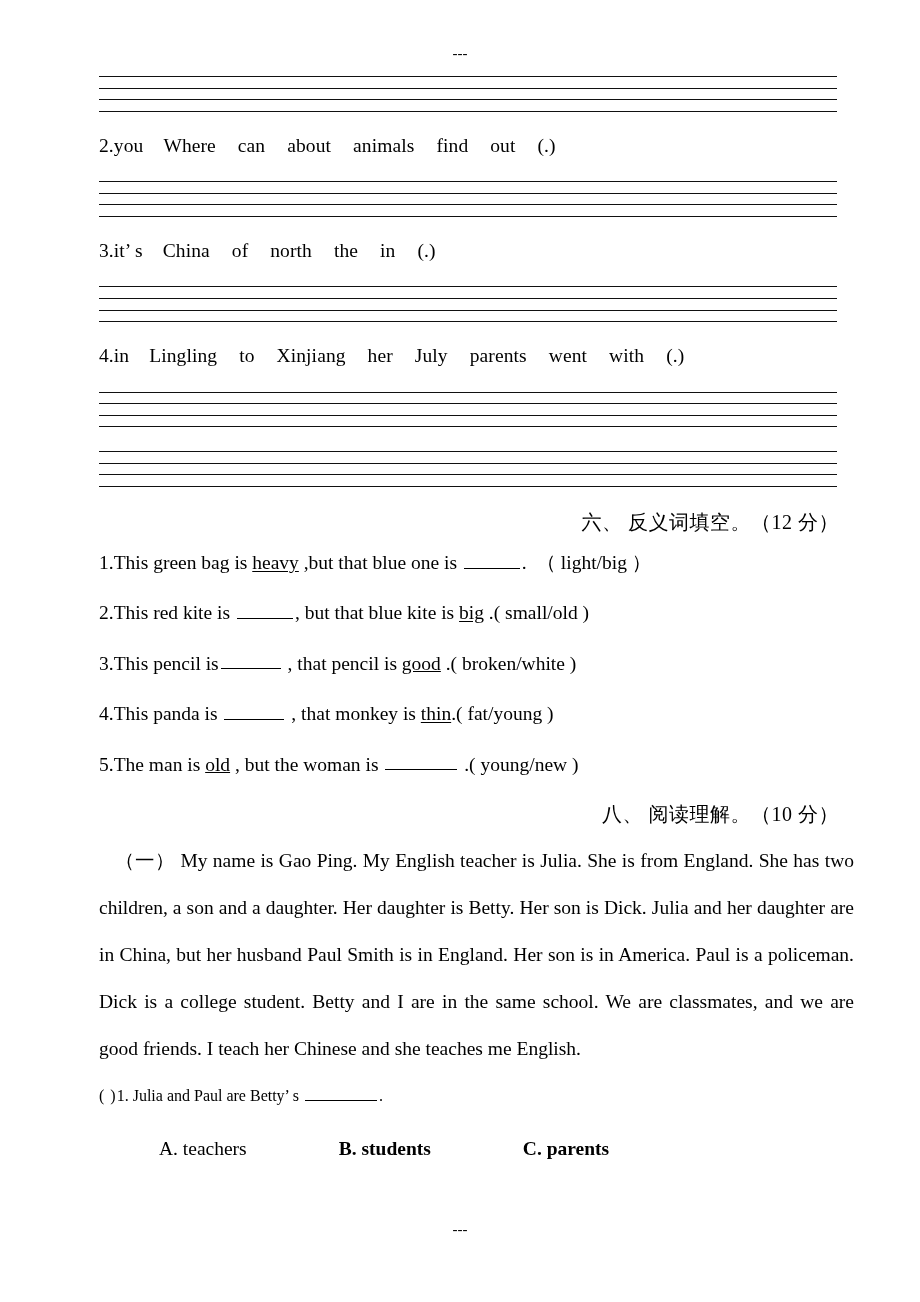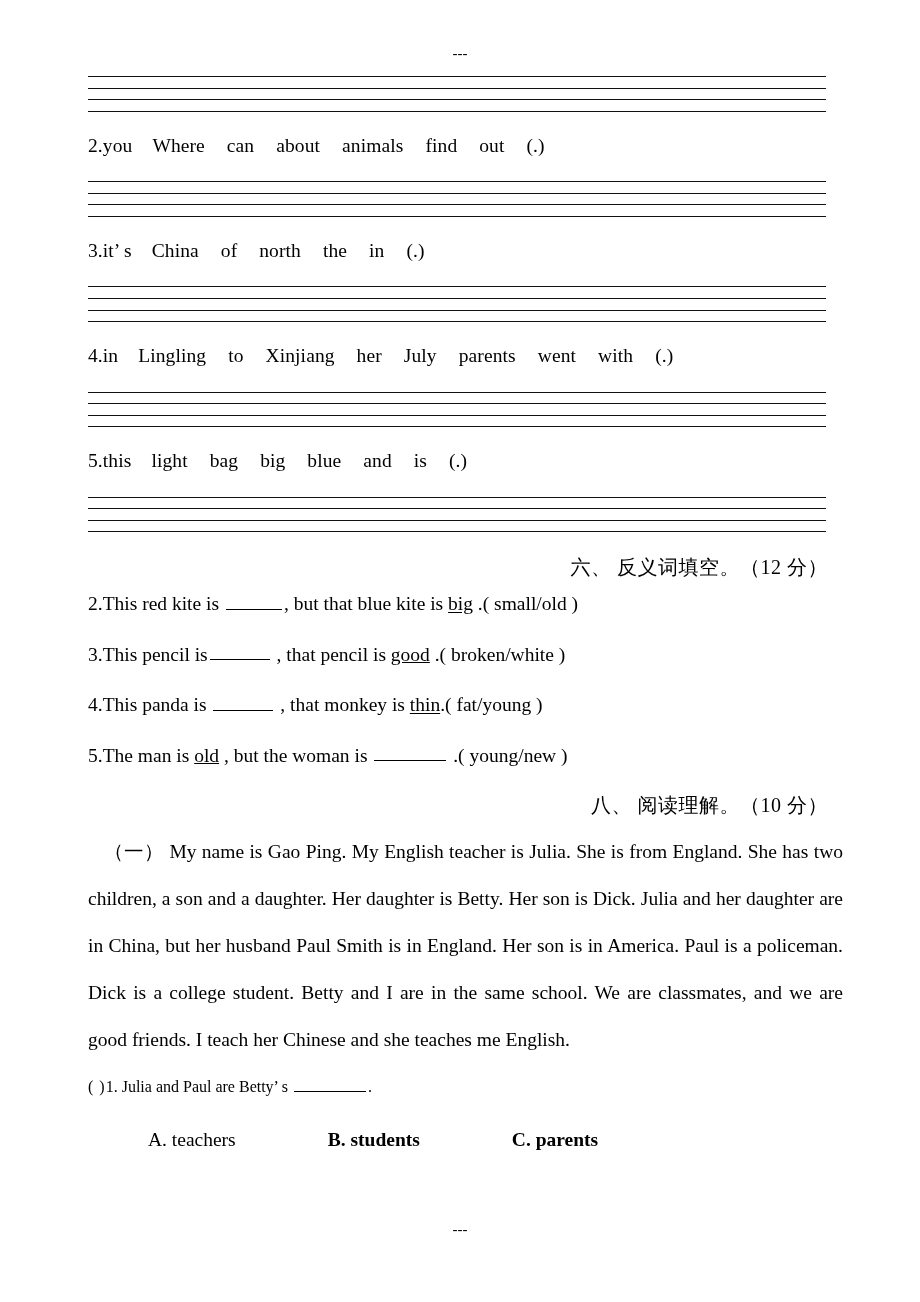--- a/index.html
+++ b/index.html
@@ -31,21 +31,21 @@
     font-size: 15px;
     letter-spacing: 0px;
     color: #000000;
     line-height: 1;
   }
   .page-mark.header { top: 46px; }
   .page-mark.footer { top: 1222px; }
 
   .content {
     position: absolute;
-    left: 88px;
+    left: 99px;
     top: 0;
     width: 740px;
   }
 
   
   .rule-group {
     width: 738px;
     margin: 9px 0 11px 0;
   }
   .rule-group .rule {
@@ -167,32 +167,32 @@
     <div class="scrambled" style="margin-top:22px;">
       <span class="num">4.</span><span class="w tight">in</span><span class="w">Lingling</span><span class="w">to</span><span class="w">Xinjiang</span><span class="w">her</span><span class="w">July</span><span class="w">parents</span><span class="w">went</span><span class="w">with</span><span class="w">(.)</span>
     </div>
     <div class="rule-group" style="margin-top:24px;">
       <div class="rule"></div>
       <div class="rule"></div>
       <div class="rule"></div>
       <div class="rule"></div>
     </div>
 
-    <div class="scrambled" style="margin-top:22px;">
-      <span class="num">5.</span><span class="w tight">this</span><span class="w">light</span><span class="w">bag</span><span class="w">big</span><span class="w">blue</span><span class="w">and</span><span class="w">is</span><span class="w">(.)</span>
-    </div>
     <div class="rule-group" style="margin-top:24px;">
       <div class="rule"></div>
       <div class="rule"></div>
       <div class="rule"></div>
       <div class="rule"></div>
     </div>
 
     <div class="section-head">六、 反义词填空。（12 分）</div>
 
+    <div class="ex-item first">
+      <span>1.</span><span>This green bag is </span><span class="u">heavy</span><span> ,but that blue one is </span><span class="blank b1"></span><span>.</span>&nbsp;&nbsp;<span>（ light/big ）</span>
+    </div>
 
     <div class="ex-item">
       <span>2.</span><span>This red kite is </span><span class="blank b1"></span><span>, but that blue kite is </span><span class="u">big</span><span> .</span><span>( small/old )</span>
     </div>
 
     <div class="ex-item">
       <span>3.</span><span>This pencil is</span><span class="blank b2"></span><span> , that pencil is </span><span class="u">good</span><span> .</span><span>( broken/white )</span>
     </div>
 
     <div class="ex-item">

